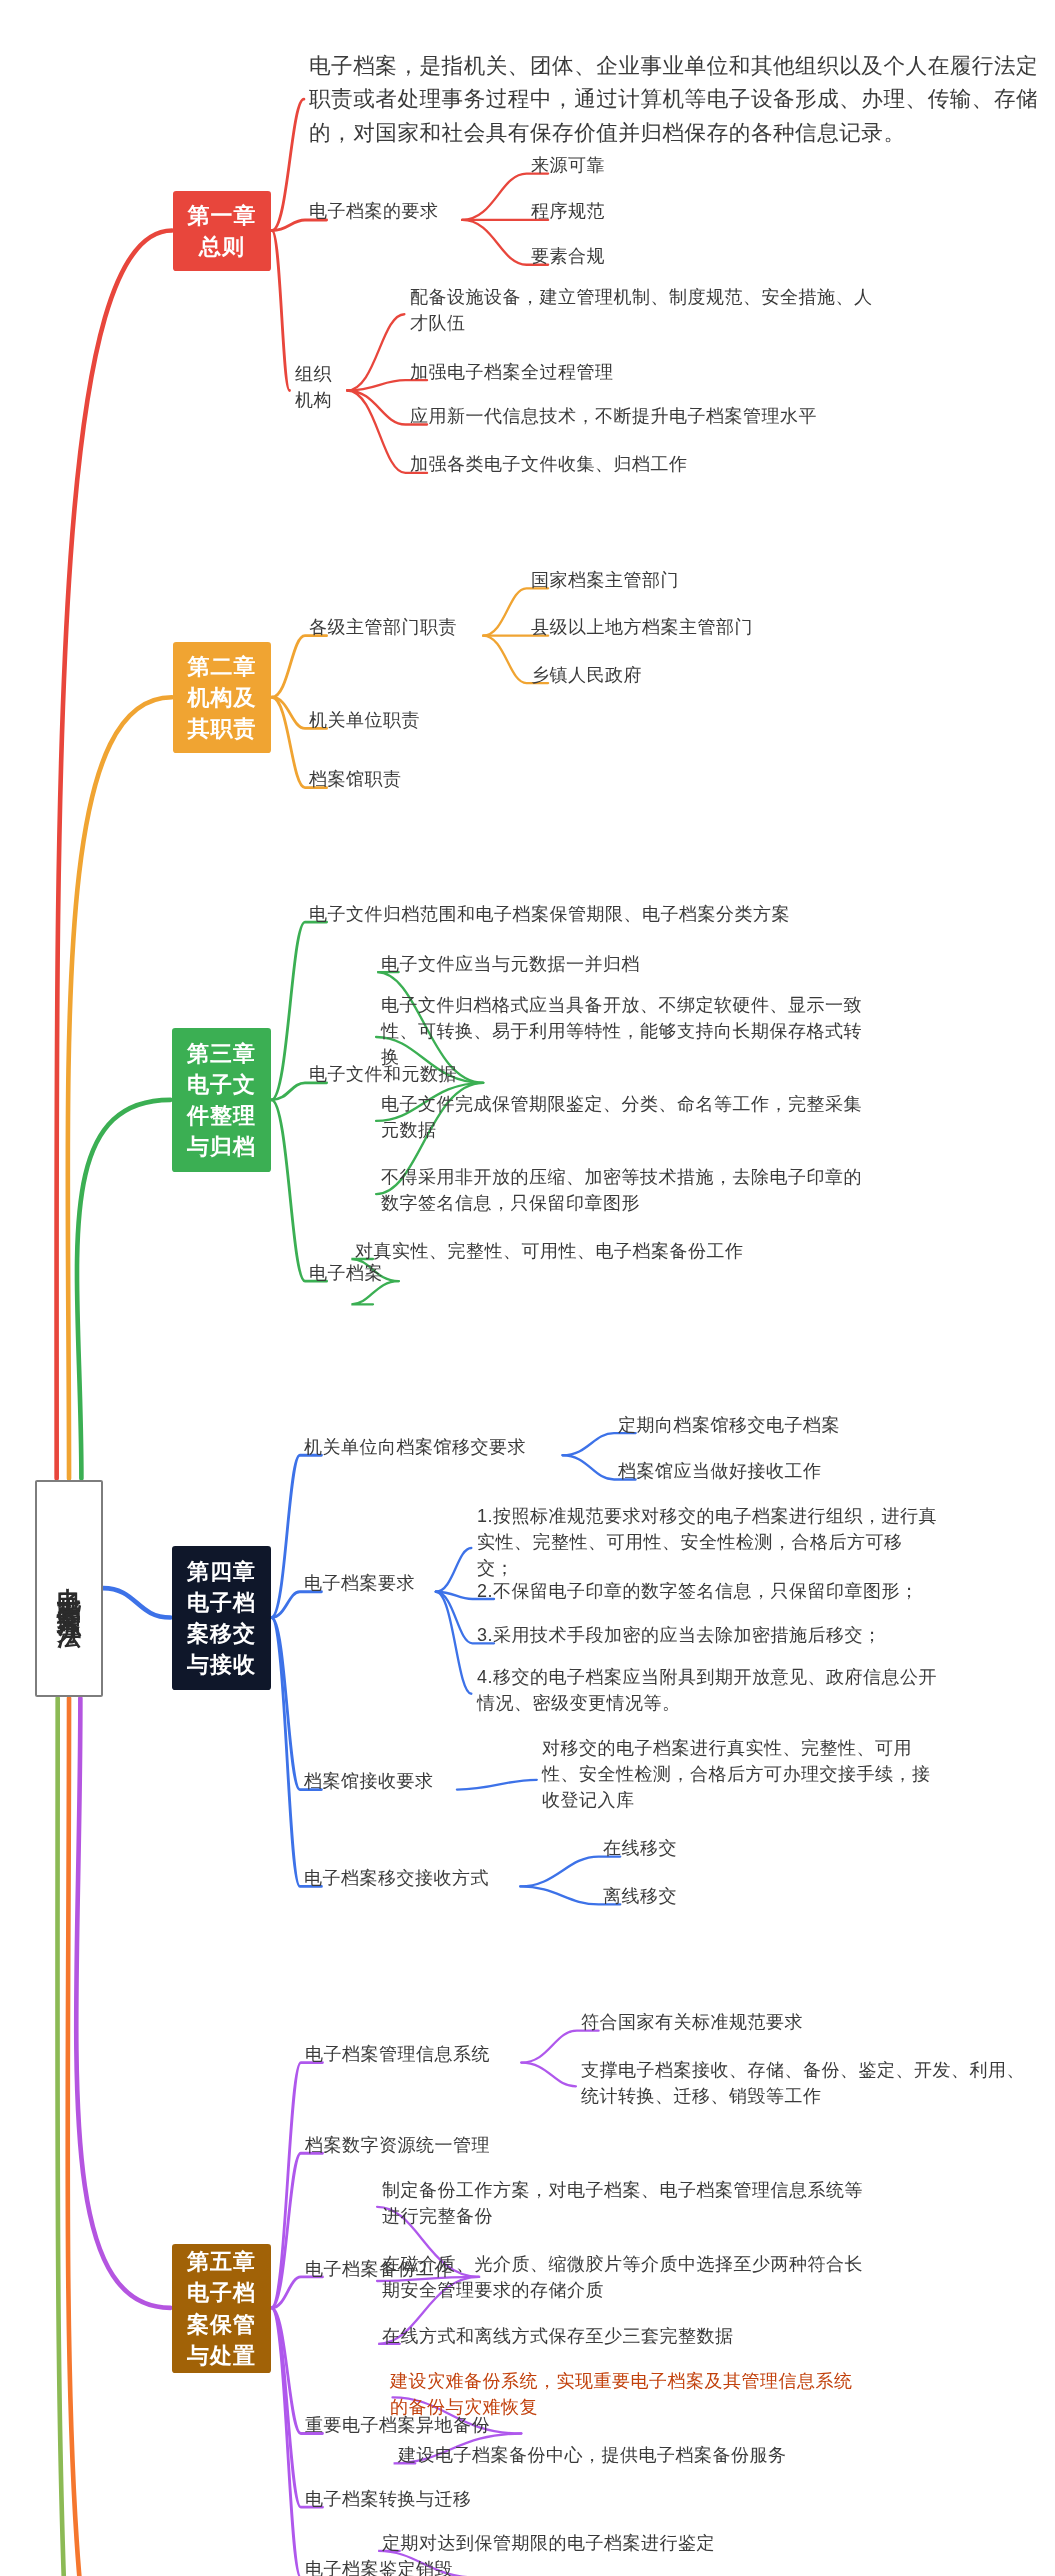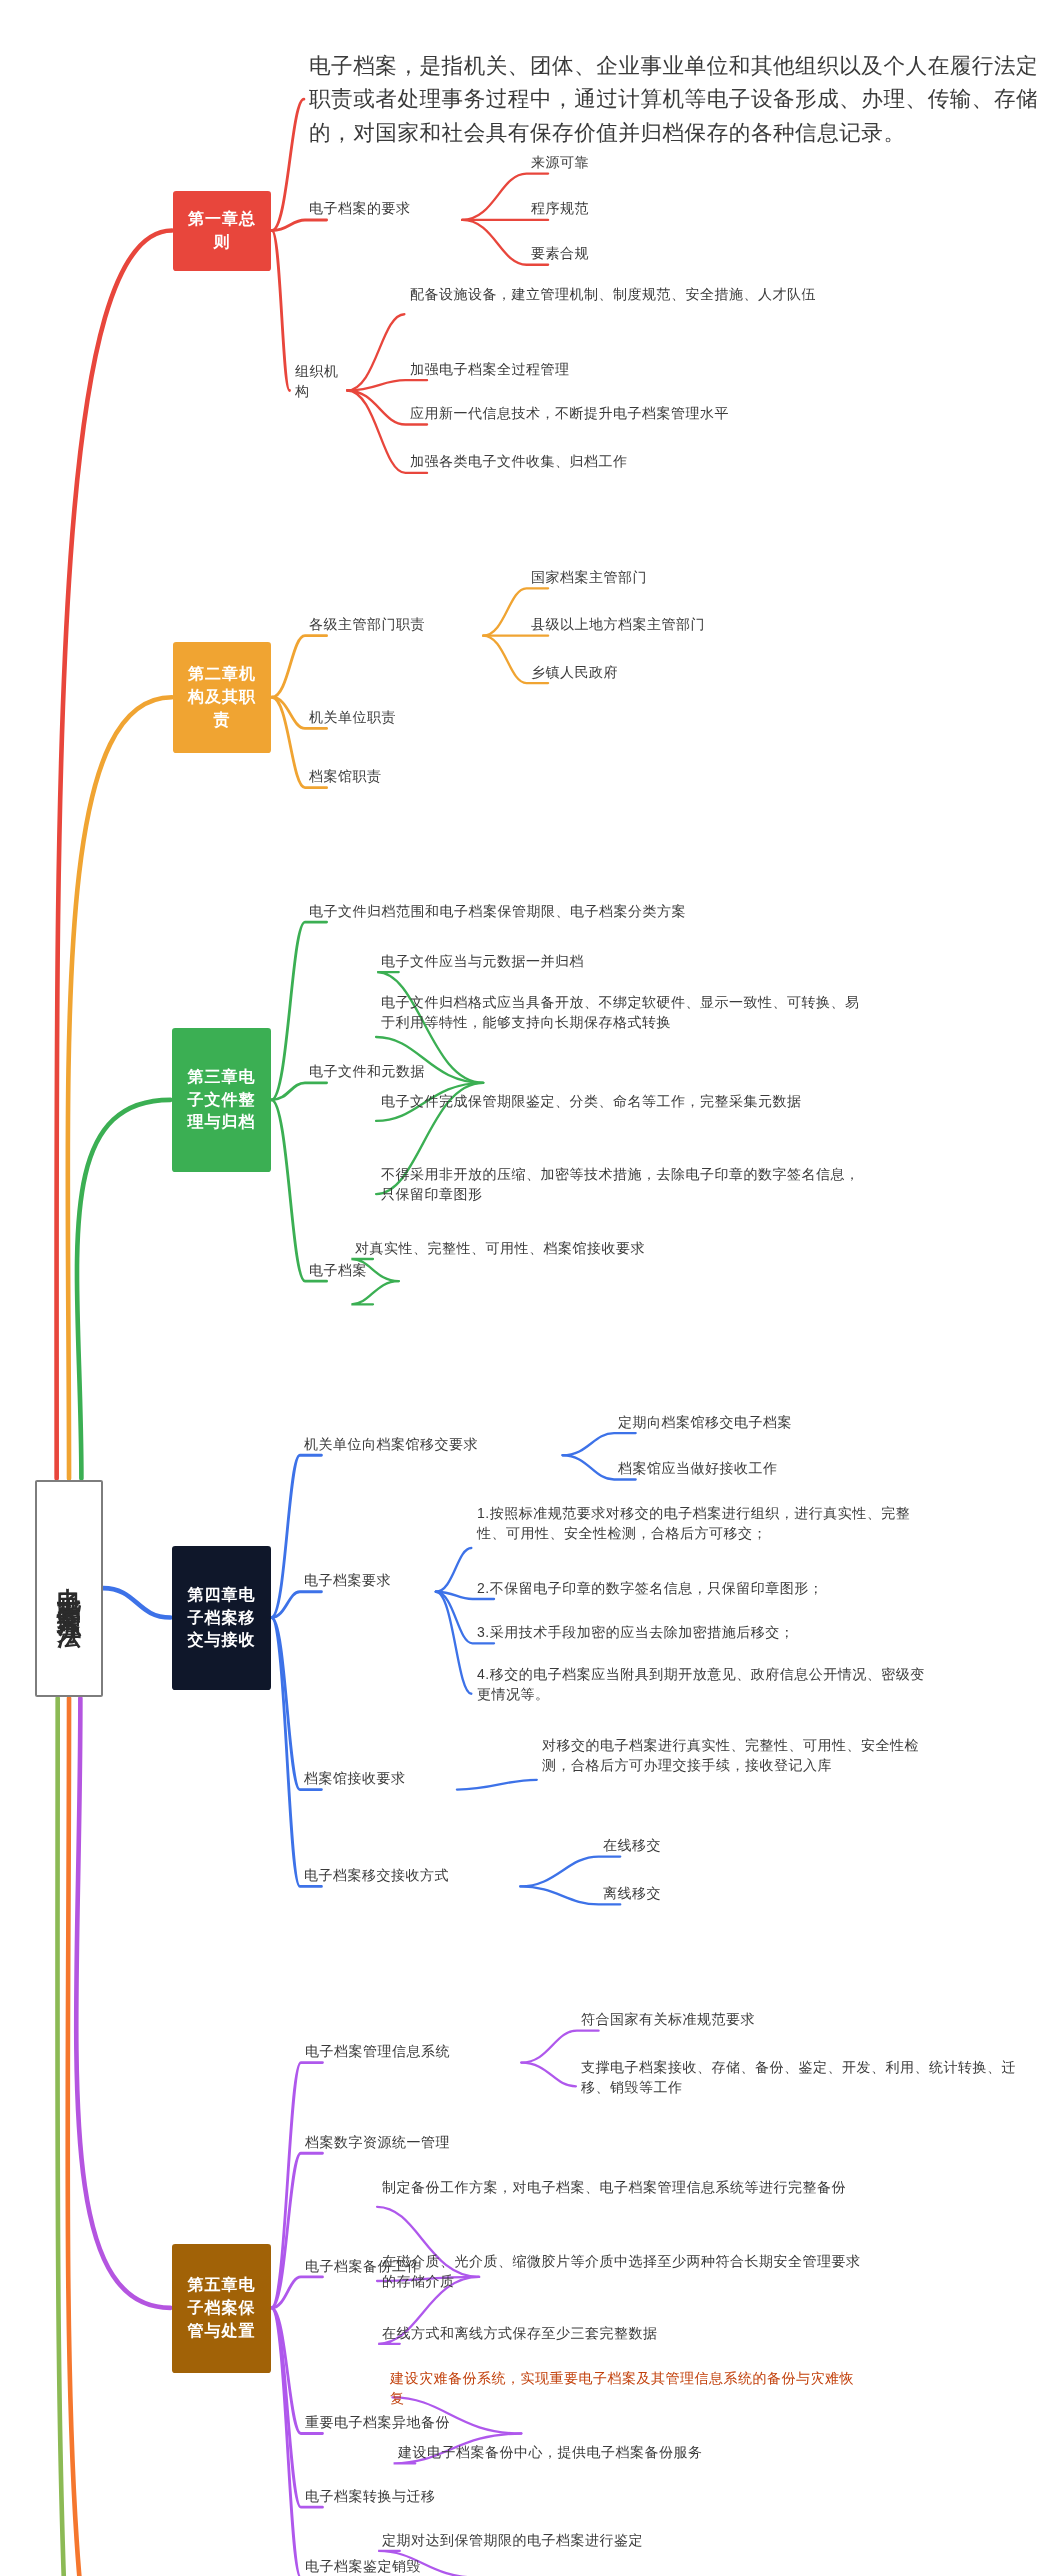--- a/index.html
+++ b/index.html
@@ -2,27 +2,27 @@
 <html style="font-size:8.2px"><head>
 <meta charset="utf-8">
 <style>
   html,body{margin:0;padding:0;background:#ffffff;}
   #map{
     position:relative;width:1055px;height:3165px;background:#ffffff;overflow:hidden;
     font-family:"Liberation Sans","DejaVu Sans",sans-serif;
   }
   #wires{position:absolute;left:0;top:0;z-index:0;}
   .topic{
-    position:absolute;z-index:1;font-size:14px;line-height:1.45;color:#3a3a3a;
+    position:absolute;z-index:1;font-size:18px;line-height:1.45;color:#3a3a3a;
     white-space:nowrap;letter-spacing:0.5px;
   }
   .wrap{white-space:normal;word-break:break-all;}
   .para{font-size:21.6px;line-height:1.55;}
   .chapter{
-    position:absolute;z-index:1;color:#ffffff;font-weight:bold;font-size:16px;line-height:1.42;
+    position:absolute;z-index:1;color:#ffffff;font-weight:bold;font-size:22px;line-height:1.42;
     text-align:center;word-break:break-all;display:flex;align-items:center;justify-content:center;
     border-radius:3.1px;padding:4.1px 11.3px;box-sizing:border-box;letter-spacing:1px;
   }
   .central{
     position:absolute;z-index:2;background:#ffffff;border:2.6px solid #7d7d7d;color:#2b2b2b;
     font-weight:bold;font-size:24px;writing-mode:vertical-rl;text-orientation:upright;
     letter-spacing:5.2px;display:flex;align-items:center;justify-content:center;border-radius:2.1px;
     box-sizing:border-box;
   }
 </style>
@@ -126,21 +126,21 @@
   <div class="topic" id="t-l4" style="left: 309px; top: 766px; color: rgb(58, 58, 58);">档案馆职责</div>
 
   <div class="chapter" id="t-h2" style="left: 172px; top: 1028px; width: 99px; height: 144px; background: rgb(59, 175, 83);">第三章电子文件整理与归档</div>
   <div class="topic" id="t-s0" style="left: 309px; top: 901px; color: rgb(58, 58, 58);">电子文件归档范围和电子档案保管期限、电子档案分类方案</div>
   <div class="topic" id="t-l5" style="left: 309px; top: 1061px; color: rgb(58, 58, 58);">电子文件和元数据</div>
   <div class="topic" id="t-m0" style="left: 381px; top: 951px; color: rgb(58, 58, 58);">电子文件应当与元数据一并归档</div>
   <div class="topic wrap" id="t-m1" style="left: 381px; top: 992px; width: 482px; color: rgb(58, 58, 58);">电子文件归档格式应当具备开放、不绑定软硬件、显示一致性、可转换、易于利用等特性，能够支持向长期保存格式转换</div>
   <div class="topic wrap" id="t-m2" style="left: 381px; top: 1091px; width: 482px; color: rgb(58, 58, 58);">电子文件完成保管期限鉴定、分类、命名等工作，完整采集元数据</div>
   <div class="topic wrap" id="t-m3" style="left: 381px; top: 1164px; width: 482px; color: rgb(58, 58, 58);">不得采用非开放的压缩、加密等技术措施，去除电子印章的数字签名信息，只保留印章图形</div>
   <div class="topic" id="t-l6" style="left: 309px; top: 1260px; color: rgb(58, 58, 58);">电子档案</div>
-  <div class="topic" id="t-a0" style="left: 355px; top: 1238px; color: rgb(58, 58, 58);">对真实性、完整性、可用性、档案馆接收要求</div>
+  <div class="topic" id="t-a0" style="left: 355px; top: 1238px; color: rgb(58, 58, 58);">对真实性、完整性、可用性、电子档案备份工作</div>
 
   <div class="chapter" id="t-h3" style="left: 172px; top: 1546px; width: 99px; height: 144px; background: #0f172a;">第四章电子档案移交与接收</div>
   <div class="topic" id="t-l7" style="left: 304px; top: 1434px; color: rgb(58, 58, 58);">机关单位向档案馆移交要求</div>
   <div class="topic" id="t-t0" style="left: 618px; top: 1412px; color: rgb(58, 58, 58);">定期向档案馆移交电子档案</div>
   <div class="topic" id="t-t1" style="left: 618px; top: 1458px; color: rgb(58, 58, 58);">档案馆应当做好接收工作</div>
   <div class="topic" id="t-l8" style="left: 304px; top: 1570px; color: rgb(58, 58, 58);">电子档案要求</div>
   <div class="topic wrap" id="t-q0" style="left: 477px; top: 1503px; width: 461px; color: rgb(58, 58, 58);">1.按照标准规范要求对移交的电子档案进行组织，进行真实性、完整性、可用性、安全性检测，合格后方可移交；</div>
   <div class="topic" id="t-q1" style="left: 477px; top: 1578px; color: rgb(58, 58, 58);">2.不保留电子印章的数字签名信息，只保留印章图形；</div>
   <div class="topic" id="t-q2" style="left: 477px; top: 1622px; color: rgb(58, 58, 58);">3.采用技术手段加密的应当去除加密措施后移交；</div>
   <div class="topic wrap" id="t-q3" style="left: 477px; top: 1664px; width: 461px; color: rgb(58, 58, 58);">4.移交的电子档案应当附具到期开放意见、政府信息公开情况、密级变更情况等。</div>

